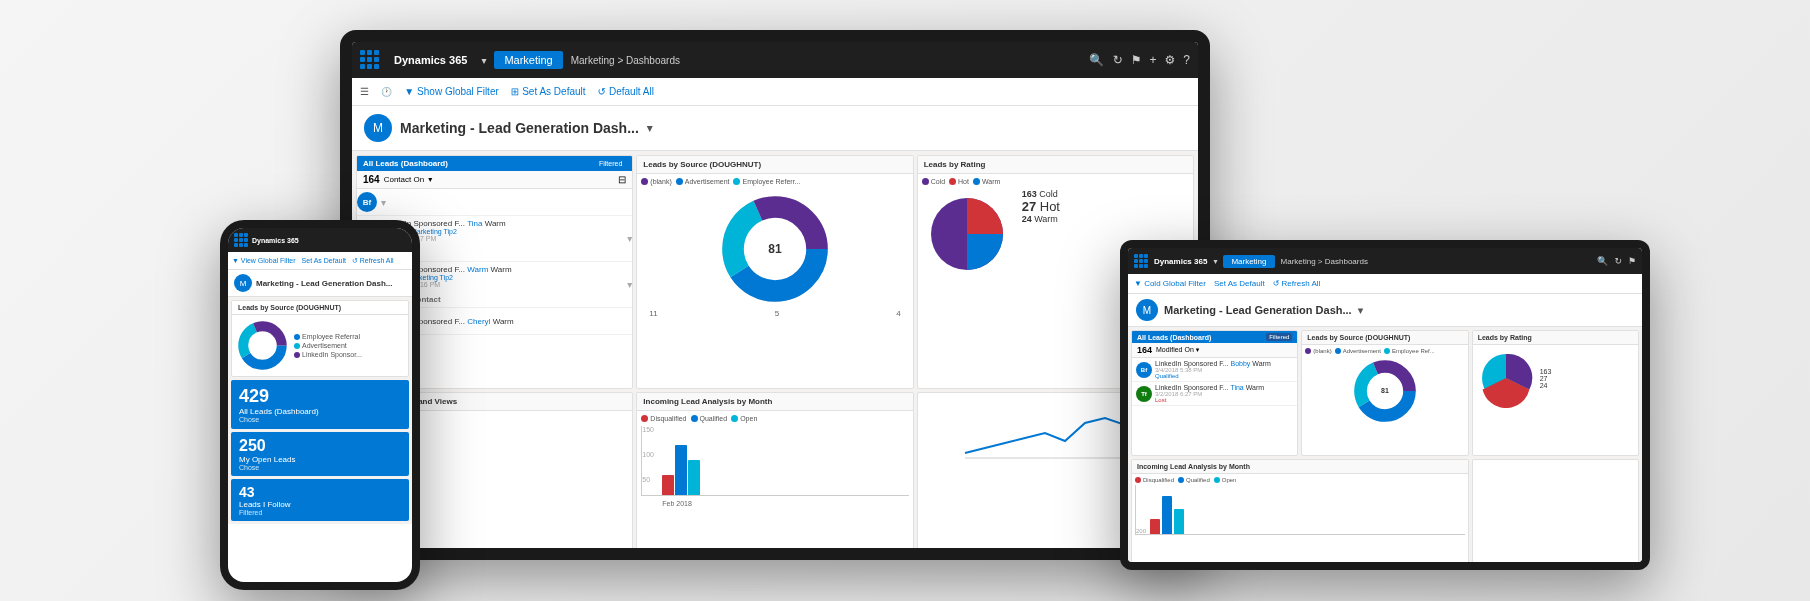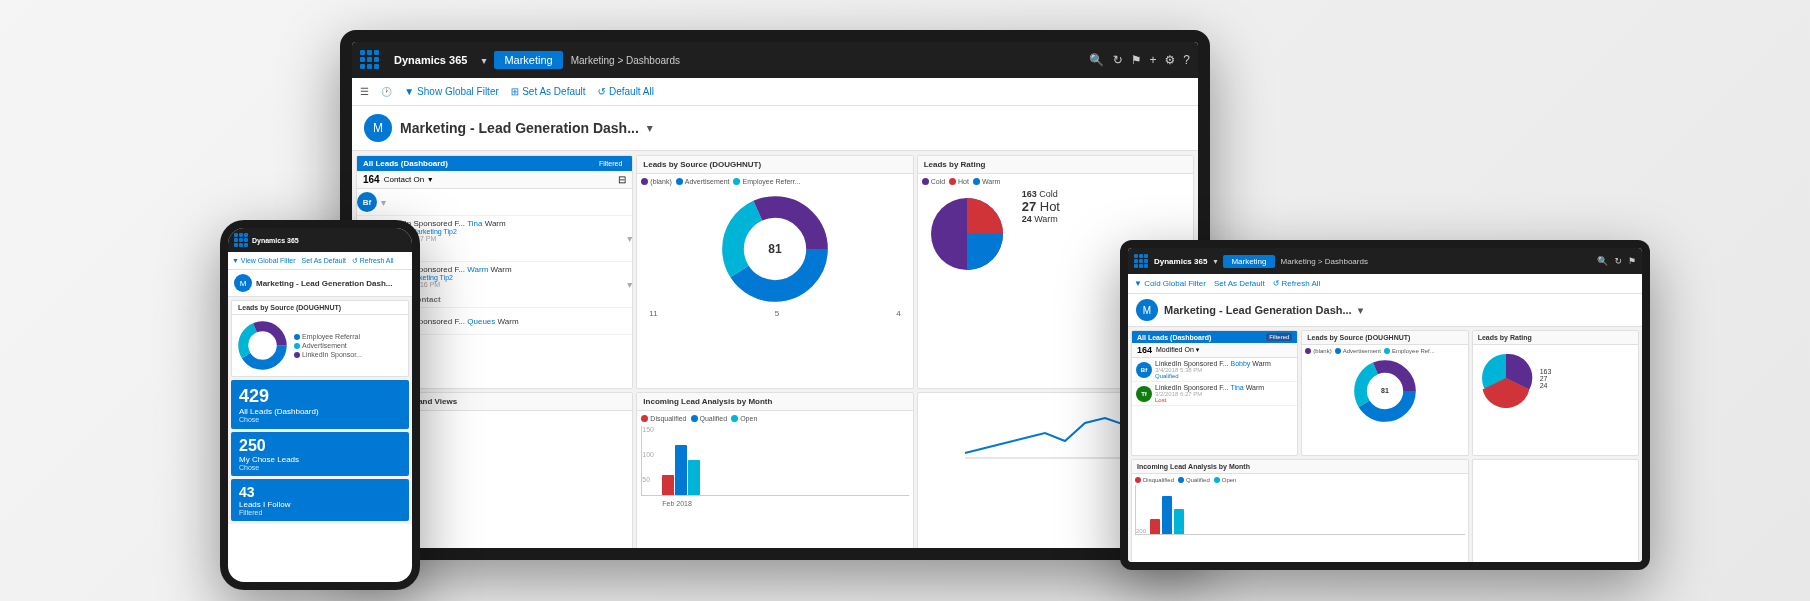--- a/index.html
+++ b/index.html
@@ -383,21 +383,21 @@
                 <div style="font-size:7px;color:#0078d4">fdalflsfa Marketing Tip2</div>
                 <div style="font-size:7px;color:#aaa">3/2/2018 12:16 PM</div>
                 <div style="font-size:7px;color:#aaa">fsdaf</div>
                 <div class="lead-status status-cannot">Cannot Contact</div>
               </div>
               <span style="font-size:10px;color:#aaa">▾</span>
             </div>
             <div class="leads-list-row">
               <div class="lead-avatar" style="background:#d83b01">Cf</div>
               <div class="lead-info">
-                <div style="font-size:8px;color:#333">LinkedIn Sponsored F... <span style="color:#0078d4">Queues</span> Warm</div>
+                <div style="font-size:8px;color:#333">LinkedIn Sponsored F... <span style="color:#0078d4">Cheryl</span> Warm</div>
               </div>
             </div>
           </div>
         </div>
 
         <div class="d365-widget">
           <div class="widget-title-bar">Leads by Source (DOUGHNUT)</div>
           <div style="padding:4px">
             <div class="legend">
               <div class="legend-item">
@@ -570,21 +570,21 @@
           </div>
         </div>
 
         <div style="background:#0078d4;color:white;padding:6px 8px;border-radius:2px">
           <div style="font-size:18px;font-weight:700">429</div>
           <div style="font-size:8px">All Leads (Dashboard)</div>
           <div style="font-size:7px;opacity:0.8">Chose</div>
         </div>
         <div style="background:#0078d4;color:white;padding:5px 8px;border-radius:2px">
           <div style="font-size:16px;font-weight:700">250</div>
-          <div style="font-size:8px">My Chose Leads</div>
+          <div style="font-size:8px">My Open Leads</div>
           <div style="font-size:7px;opacity:0.8">Chose</div>
         </div>
         <div style="background:#0078d4;color:white;padding:5px 8px;border-radius:2px">
           <div style="font-size:14px;font-weight:700">43</div>
           <div style="font-size:8px">Leads I Follow</div>
           <div style="font-size:7px;opacity:0.8">Filtered</div>
         </div>
       </div>
     </div>
   </div>

